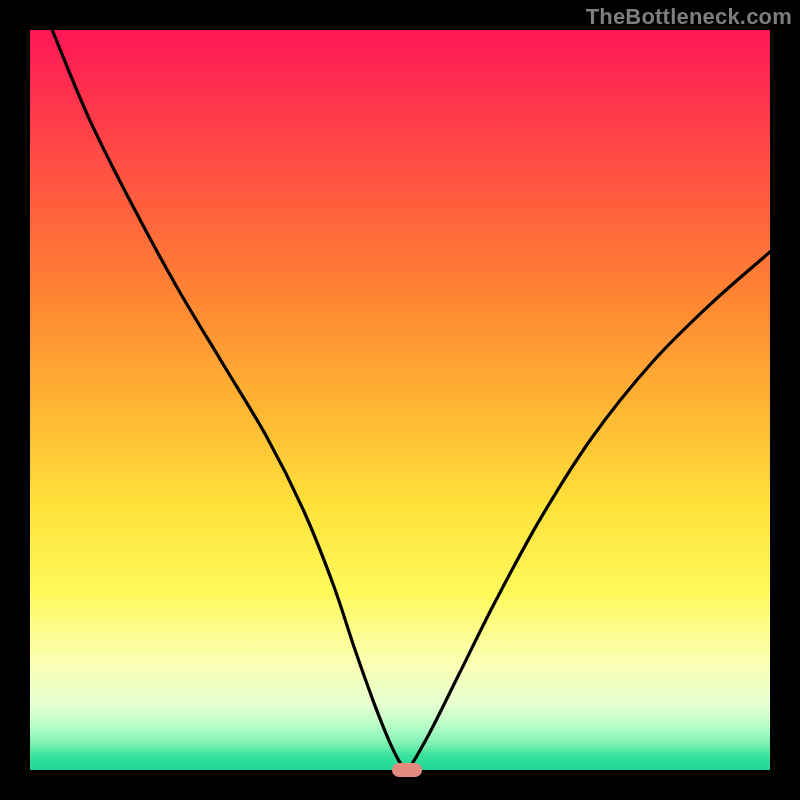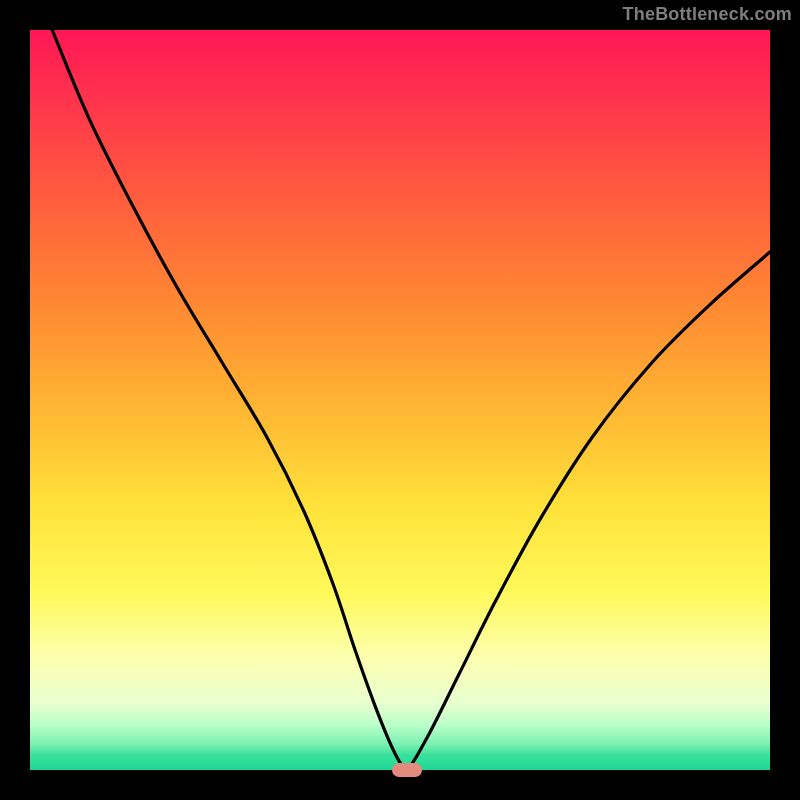--- a/index.html
+++ b/index.html
@@ -14,21 +14,21 @@
   .frame {
     position: relative;
     width: 800px;
     height: 800px;
     background: #000;
   }
   .attribution {
     position: absolute;
     top: 4px;
     right: 8px;
-    font-size: 18px;
+    font-size: 22px;
     font-weight: 700;
     color: #7e7e7e;
     letter-spacing: 0.2px;
     z-index: 20;
   }
   .plot-gradient {
     position: absolute;
     left: 30px;
     top: 30px;
     width: 740px;

